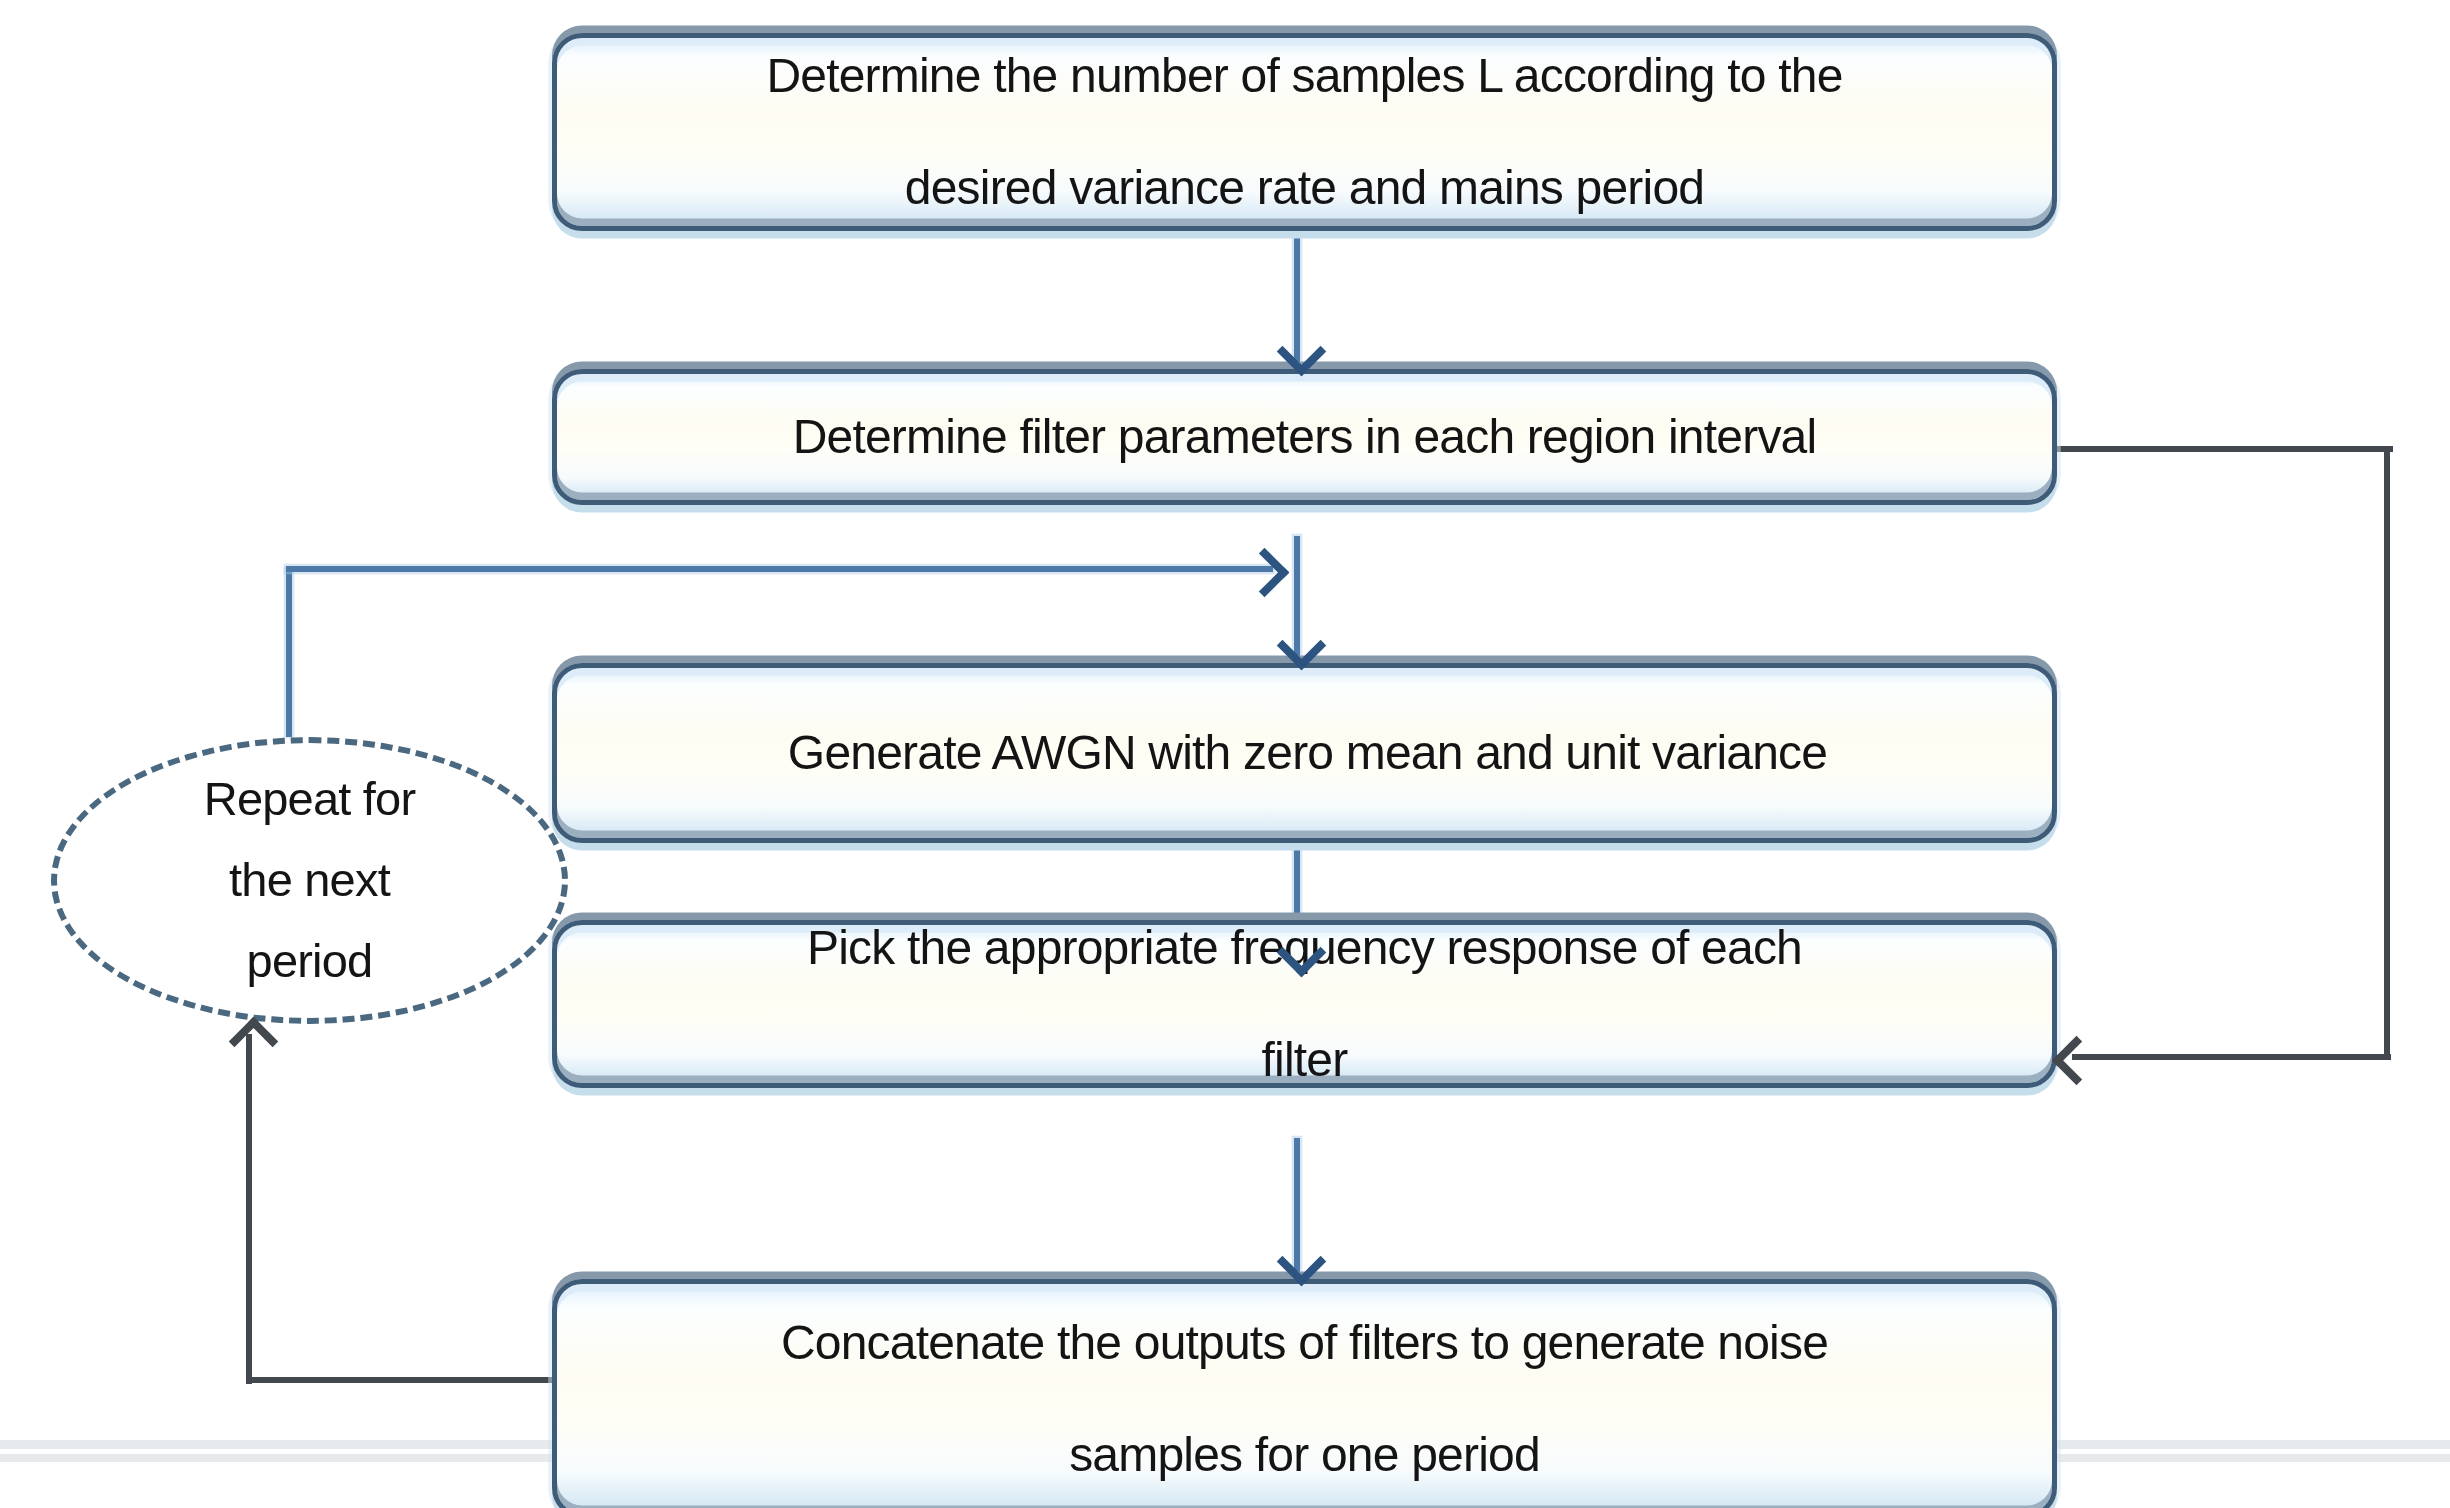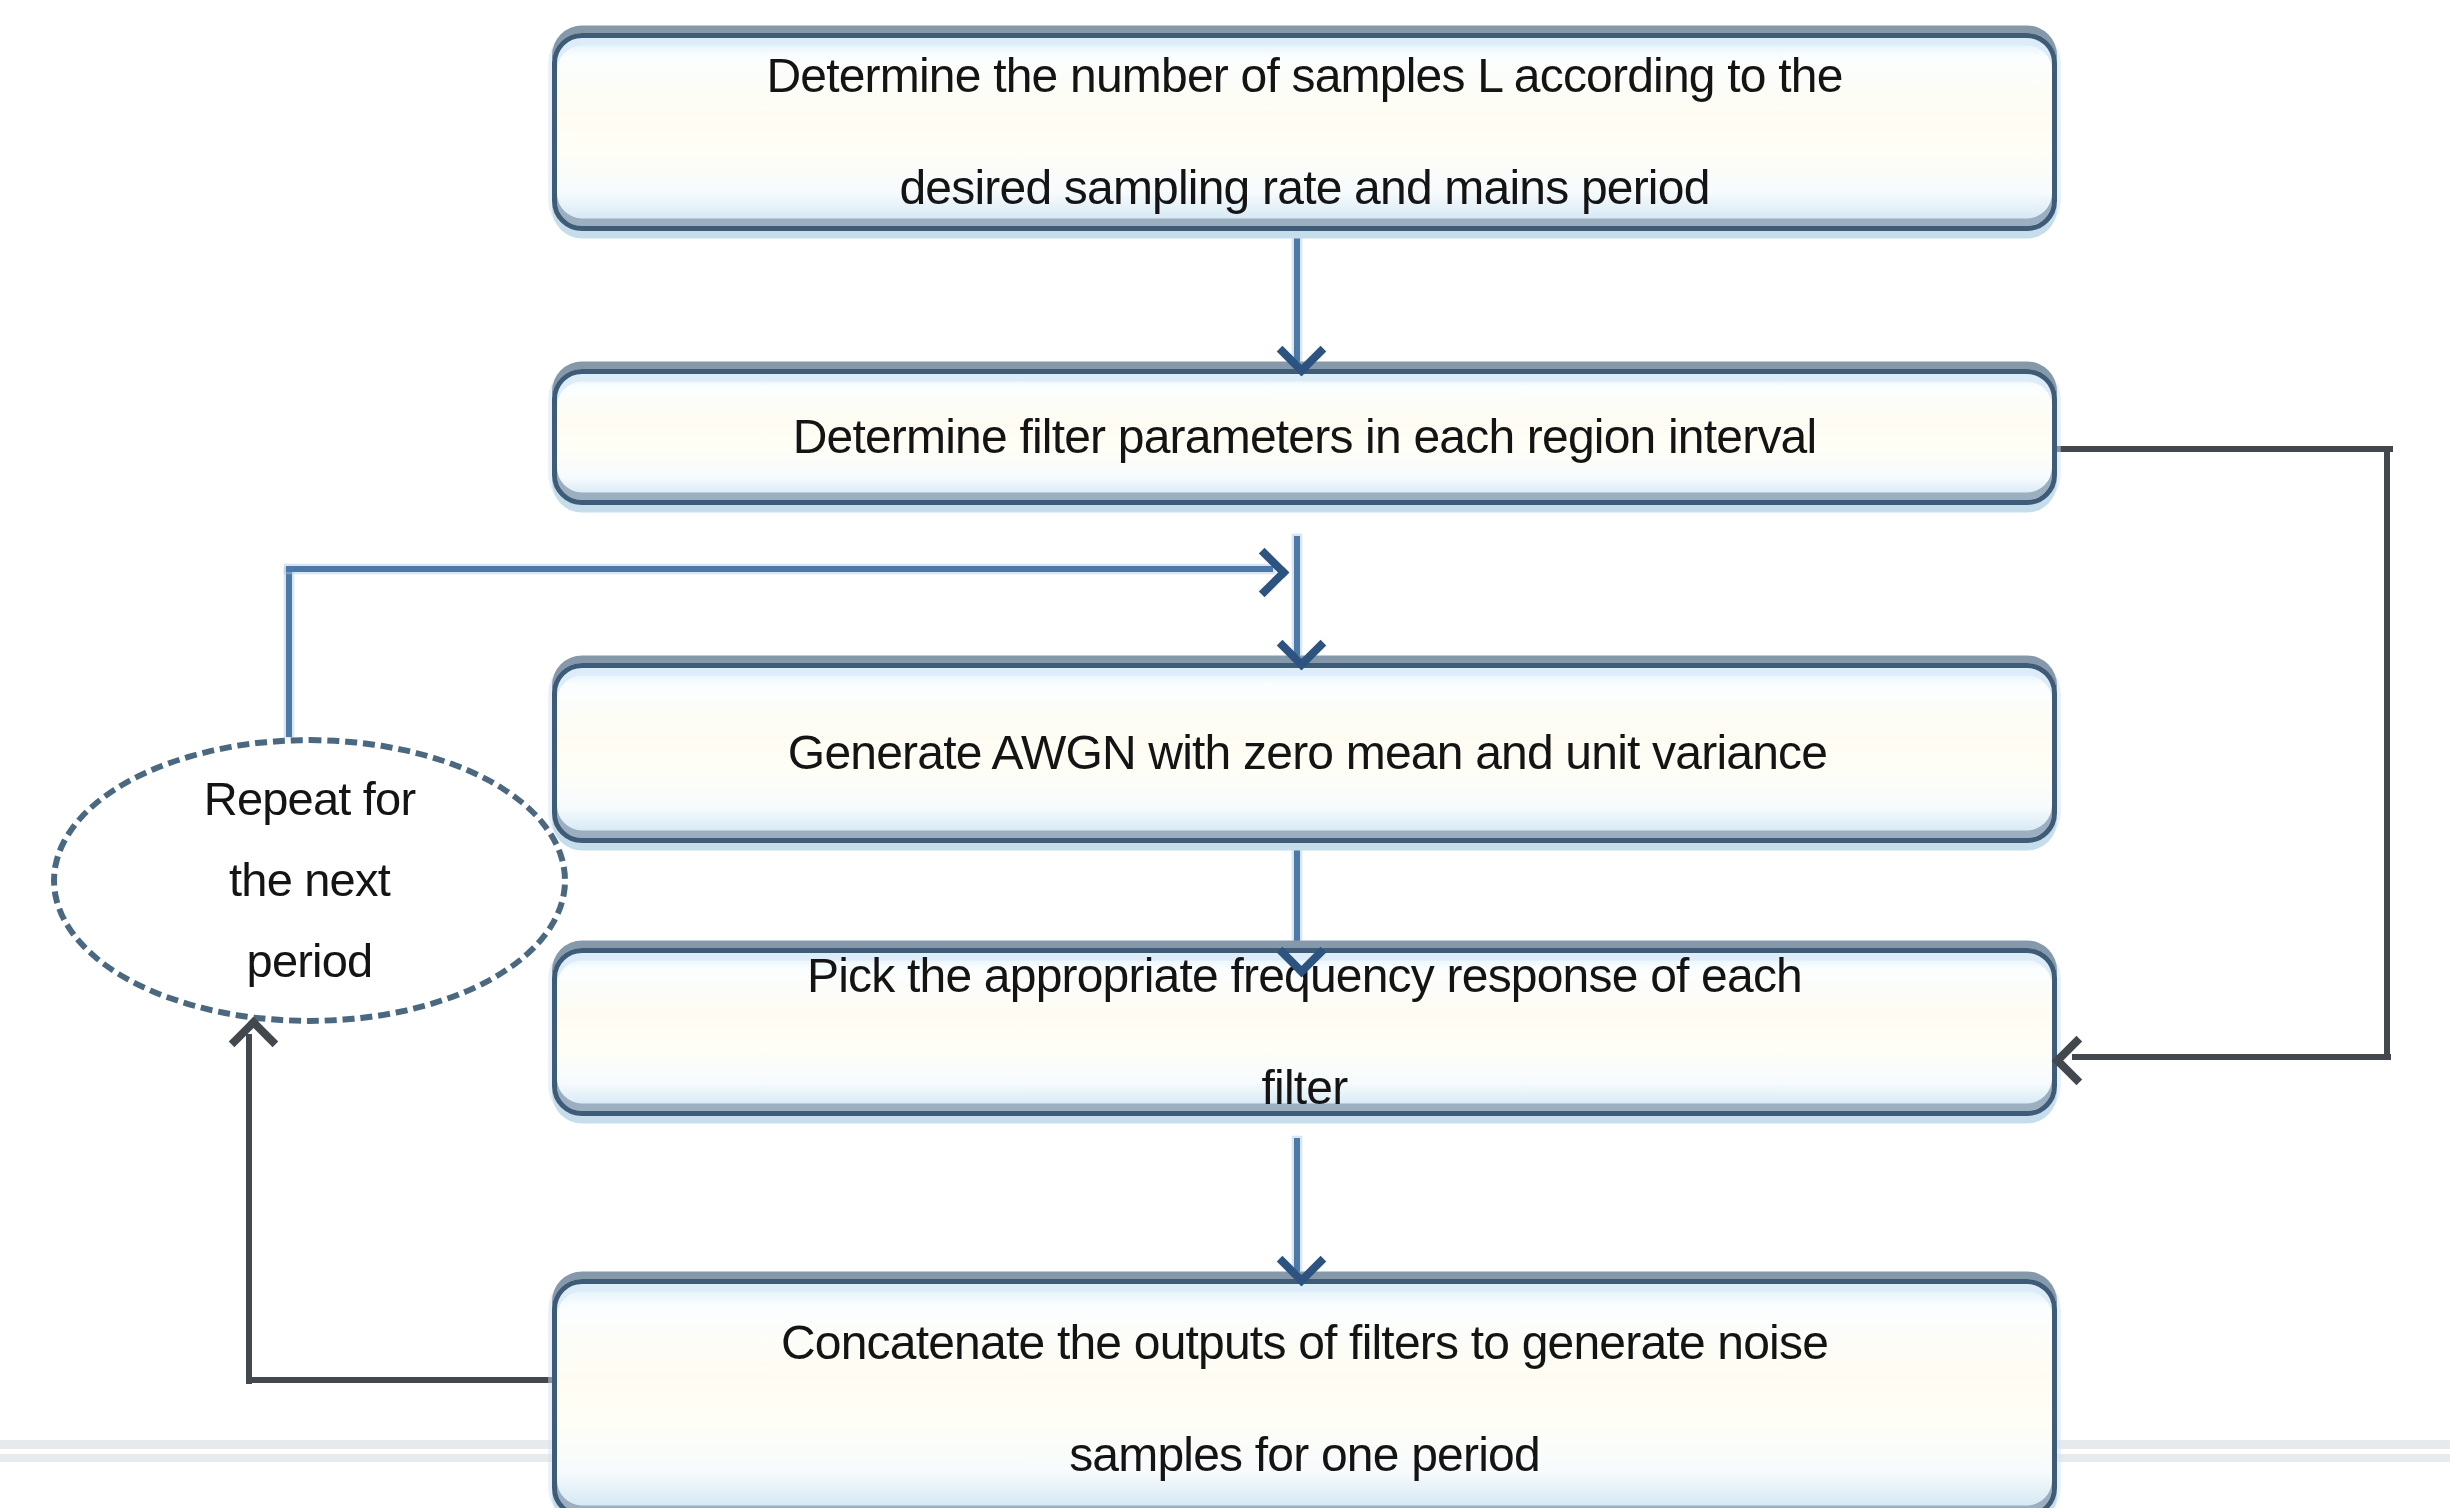--- a/index.html
+++ b/index.html
@@ -28,21 +28,21 @@
     display:flex;flex-direction:column;align-items:center;justify-content:center;
     text-align:center;
     font-size:48px;line-height:1.66;letter-spacing:-0.8px;
     z-index:2;
     gap:32px;
   }
   .pbox span{display:block;}
   .b1{top:33px;height:198px;}
   .b2{top:369px;height:136px;}
   .b3{top:663px;height:180px;padding-left:6px;}
-  .b4{top:948px;height:168px;}
+  .b4{top:920px;height:168px;}
   .b5{top:1279px;height:239px;}
   
   .ellipse{
     position:absolute;left:51px;top:737px;width:517px;height:287px;
     box-sizing:border-box;
     border:6px dashed #4a6880;
     border-radius:50%;
     display:flex;flex-direction:column;align-items:center;justify-content:center;
     text-align:right;font-size:47px;line-height:1.72;letter-spacing:-0.8px;
     background:rgba(255,255,255,.6);
@@ -71,21 +71,21 @@
 </head>
 <body>
 
 <div class="canvas">
 
   <div class="rule" style="top:1440px;height:9px;"></div>
   <div class="rule" style="top:1454px;height:7.6px;"></div>
 
   <div class="pbox b1">
     <span>Determine the number of samples L according to the</span>
-    <span>desired sampling rate and mains period</span>
+    <span>desired variance rate and mains period</span>
   </div>
 
   <div class="pbox b2">
     <span>Determine filter parameters in each region interval</span>
   </div>
 
   <div class="pbox b3">
     <span>Generate AWGN with zero mean and unit variance</span>
   </div>
 

